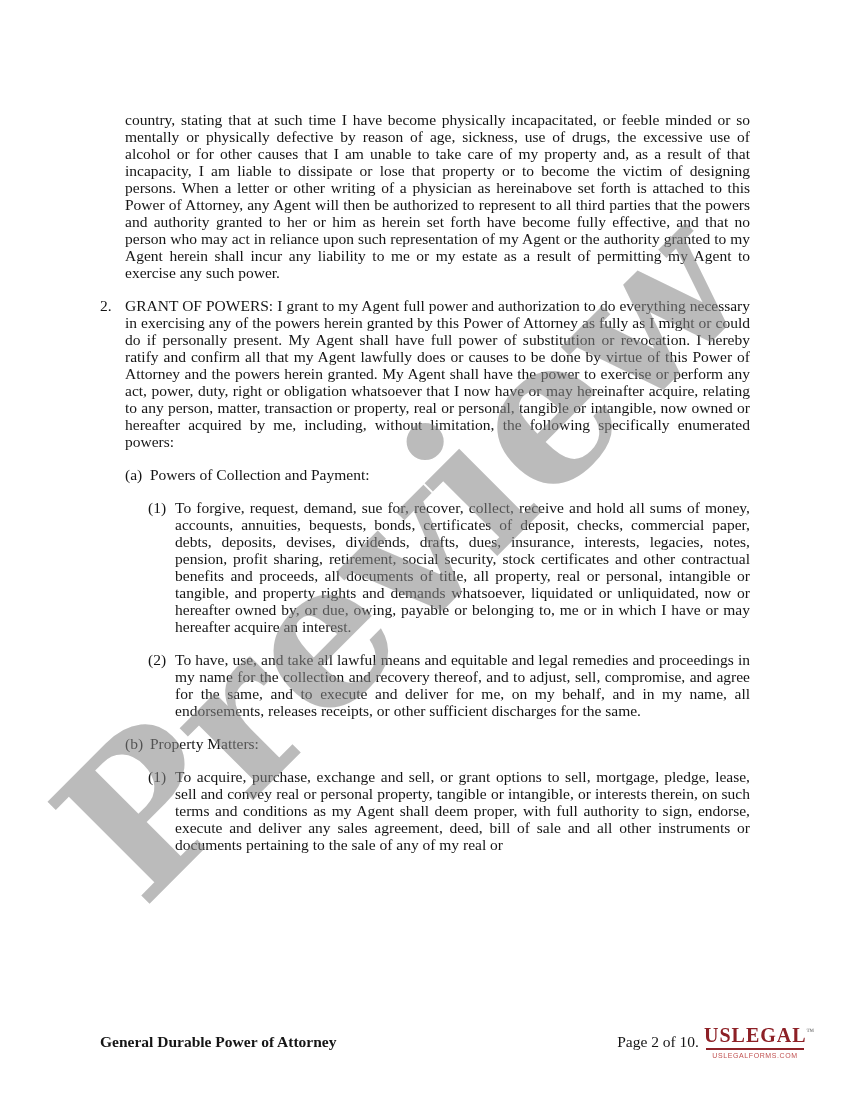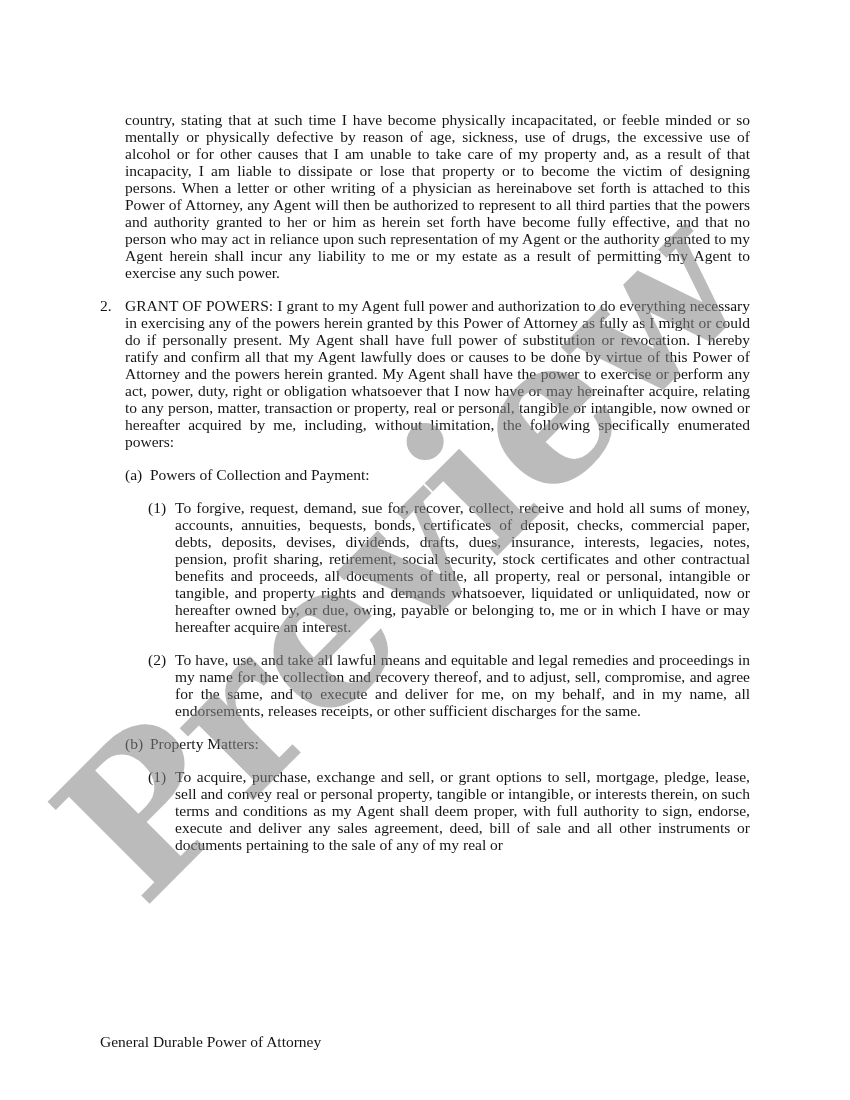--- a/index.html
+++ b/index.html
@@ -46,21 +46,21 @@
   .footer {
     position: absolute;
     left: 100px; top: 1031px; width: 706px;
     display: flex;
     justify-content: space-between;
     align-items: flex-start;
     font-size: 15.5px;
   }
   .footer-right { display: flex; align-items: flex-start; gap: 5px; }
   .page-number { padding-top: 2px; }
-  .doc-title { padding-top: 2px; }
+  .doc-title { padding-top: 2px; font-weight: bold; }
 
   .logo { width: 102px; text-align: center; margin-top: -6px; }
   .logo-main {
     font-family: "Liberation Serif", serif;
     font-weight: bold;
     font-size: 20px;
     color: #8d2026;
     letter-spacing: 1px;
     line-height: 1.05;
     white-space: nowrap;
@@ -111,17 +111,25 @@
 
     <div class="block hang item-num2">
       <span class="num">(1)</span>
       <p>To acquire, purchase, exchange and sell, or grant options to sell, mortgage, pledge, lease, sell and convey real or personal property, tangible or intangible, or interests therein, on such terms and conditions as my Agent shall deem proper, with full authority to sign, endorse, execute and deliver any sales agreement, deed, bill of sale and all other instruments or documents pertaining to the sale of any of my real or</p>
     </div>
 
   </div>
 
   <div class="footer">
     <div class="doc-title">General Durable Power of Attorney</div>
+    <div class="footer-right">
+      <div class="page-number">Page 2 of 10.</div>
+      <div class="logo">
+        <div class="logo-main"><span>USLEGAL</span><sup>™</sup></div>
+        <div class="logo-rule"></div>
+        <div class="logo-site">USLEGALFORMS.COM</div>
+      </div>
+    </div>
   </div>
 
   <div class="watermark">Preview</div>
 
 </div>
 
 </body></html>

